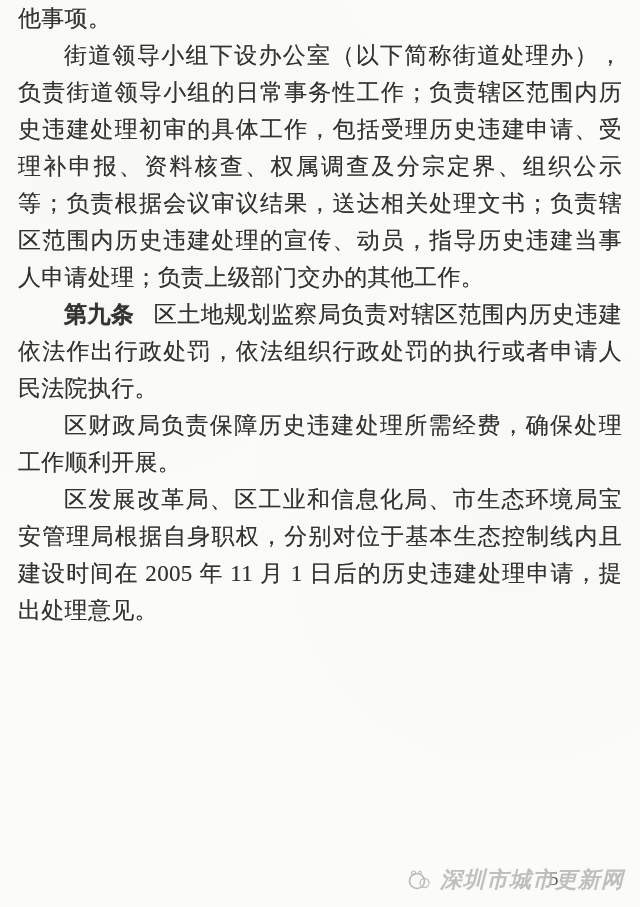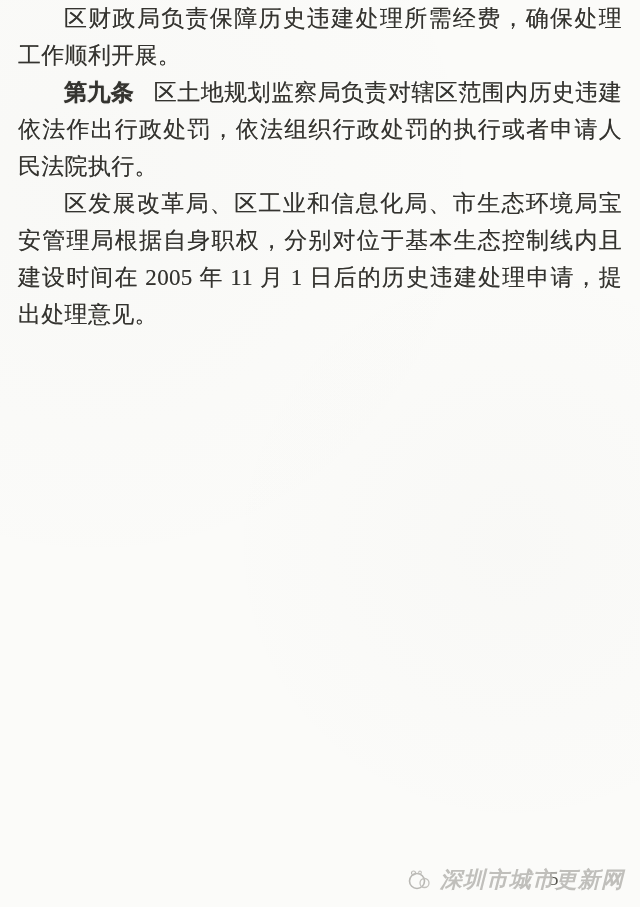--- a/index.html
+++ b/index.html
@@ -82,22 +82,24 @@
     font-family: "Liberation Sans", "DejaVu Sans", sans-serif;
     opacity: 0.85;
   }
 </style>
 </head>
 <body>
 
 <div class="page">
 
   <div class="text-block">
+    <p class="cont">他事项。</p>
+    <p class="para">街道领导小组下设办公室（以下简称街道处理办），负责街道领导小组的日常事务性工作；负责辖区范围内历史违建处理初审的具体工作，包括受理历史违建申请、受理补申报、资料核查、权属调查及分宗定界、组织公示等；负责根据会议审议结果，送达相关处理文书；负责辖区范围内历史违建处理的宣传、动员，指导历史违建当事人申请处理；负责上级部门交办的其他工作。</p>
+    <p class="para"><span class="article-no">第九条</span><span>区土地规划监察局负责对辖区范围内历史违建依法作出行政处罚，依法组织行政处罚的执行或者申请人民法院执行。</span></p>
     <p class="para">区财政局负责保障历史违建处理所需经费，确保处理工作顺利开展。</p>
-    <p class="para"><span class="article-no">第九条</span><span>区土地规划监察局负责对辖区范围内历史违建依法作出行政处罚，依法组织行政处罚的执行或者申请人民法院执行。</span></p>
     <p class="para">区发展改革局、区工业和信息化局、市生态环境局宝安管理局根据自身职权，分别对位于基本生态控制线内且建设时间在 2005 年 11 月 1 日后的历史违建处理申请，提出处理意见。</p>
 
   </div>
 
   <div class="page-number">5</div>
 
   <div class="watermark">
     <span class="wm-icon">
       <svg width="26" height="22" viewBox="0 0 26 22" xmlns="http://www.w3.org/2000/svg">
         <circle cx="10" cy="12" r="7.5" fill="none" stroke="#b9b8b4" stroke-width="1.6"></circle>

